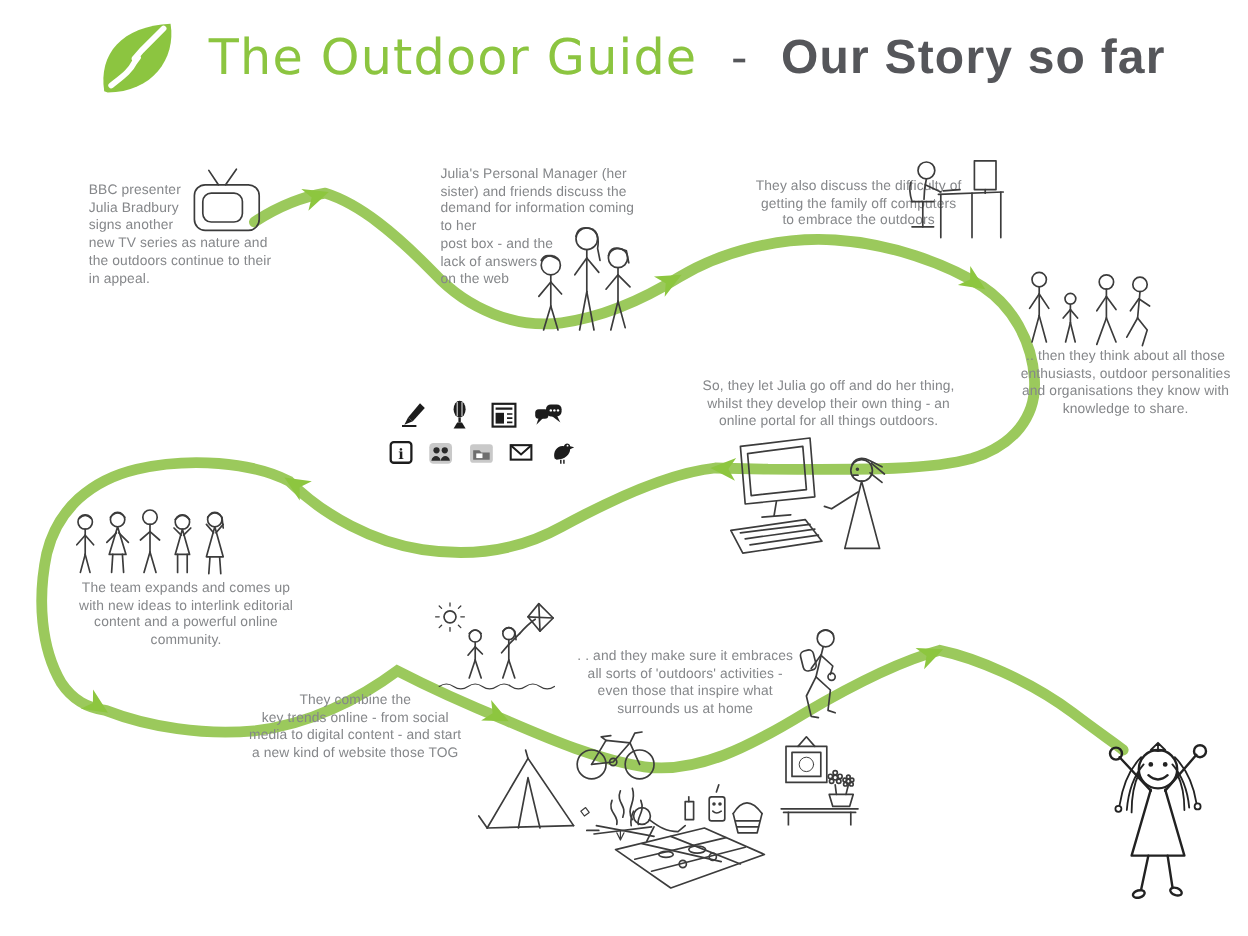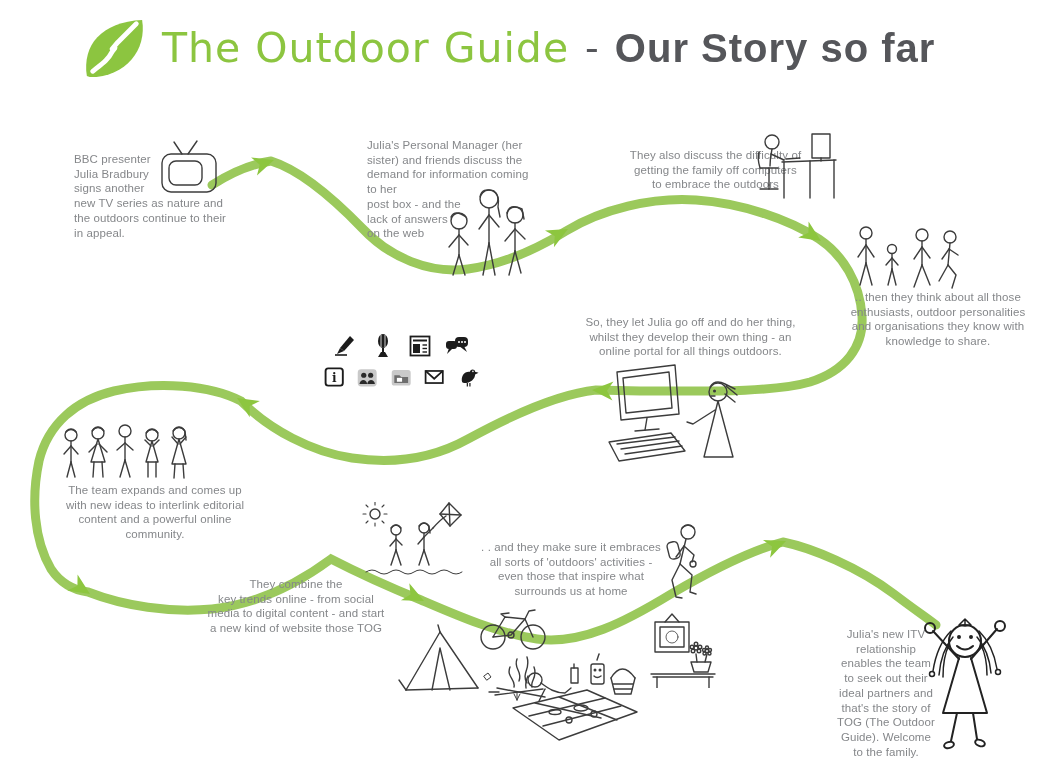--- a/index.html
+++ b/index.html
@@ -3,21 +3,21 @@
 <meta charset="utf-8">
 <style>
   html,body{margin:0;padding:0;background:#fff;}
   .canvas{position:relative;width:1040px;height:780px;background:#fff;overflow:hidden;
           font-family:"Liberation Sans",sans-serif;}
   .abs{position:absolute;}
   .note{position:absolute;white-space:pre-line;color:#85878A;font-size:11.5px;
         line-height:1.28;letter-spacing:.1px;}
   .center{text-align:center;}
   .left{text-align:left;}
-  .header{position:absolute;left:80px;top:16px;display:flex;align-items:center;gap:14px;}
+  .header{position:absolute;left:80px;top:16px;display:flex;align-items:center;gap:26px;}
   .brand{color:#8CC540;font-family:"DejaVu Sans",sans-serif;font-size:41px;letter-spacing:1px;}
   .sep{color:#55565A;font-family:"DejaVu Sans",sans-serif;font-size:38px;margin:0 2px;}
   .subtitle{color:#55565A;font-family:Liberation Sans, sans-serif;font-weight:bold;font-size:40px;letter-spacing:1px;}
   svg{display:block;}
   .sketch{stroke:#3c3c3c;stroke-width:1.4;fill:none;stroke-linecap:round;stroke-linejoin:round;}
   .icon-grid{position:absolute;left:323px;top:333px;width:156px;}
   .icon-row{display:flex;justify-content:center;align-items:flex-end;gap:11px;margin-bottom:5px;}
   .icn{width:26px;height:26px;}
 </style>
 </head>
@@ -102,29 +102,20 @@
 content and a powerful online
 community.</div>
   <div class="note center" style="left:195px;top:577px;width:202px">They combine the
 key trends online - from social
 media to digital content - and start
 a new kind of website those TOG</div>
   <div class="note center" style="left:462px;top:540px;width:218px">. . and they make sure it embraces
 all sorts of 'outdoors' activities -
 even those that inspire what
 surrounds us at home</div>
-  <div class="note center" style="left:832px;top:627px;width:108px">Julia's new ITV
-relationship
-enables the team
-to seek out their
-ideal partners and
-that's the story of
-TOG (The Outdoor
-Guide). Welcome
-to the family.</div>
 
   <svg class="abs" style="left:158px;top:140px" width="62" height="56" viewBox="0 0 62 56">
     <g class="sketch">
       <line x1="24" y1="14" x2="16" y2="2"></line>
         <line x1="30" y1="14" x2="39" y2="1"></line>
       <rect x="4" y="14" width="54" height="38" rx="9"></rect>
       <rect x="11" y="21" width="33" height="24" rx="7"></rect>
     </g>
   </svg>
 

